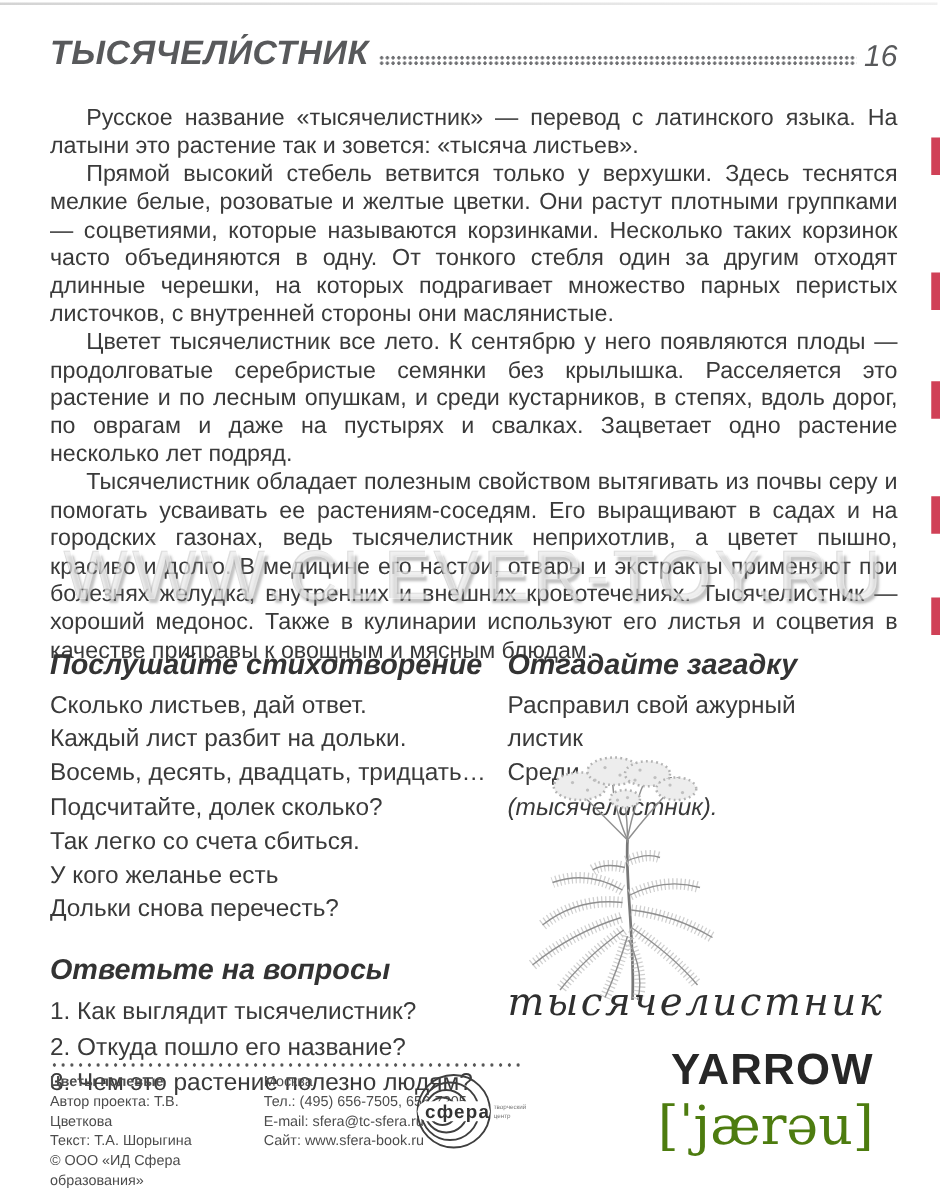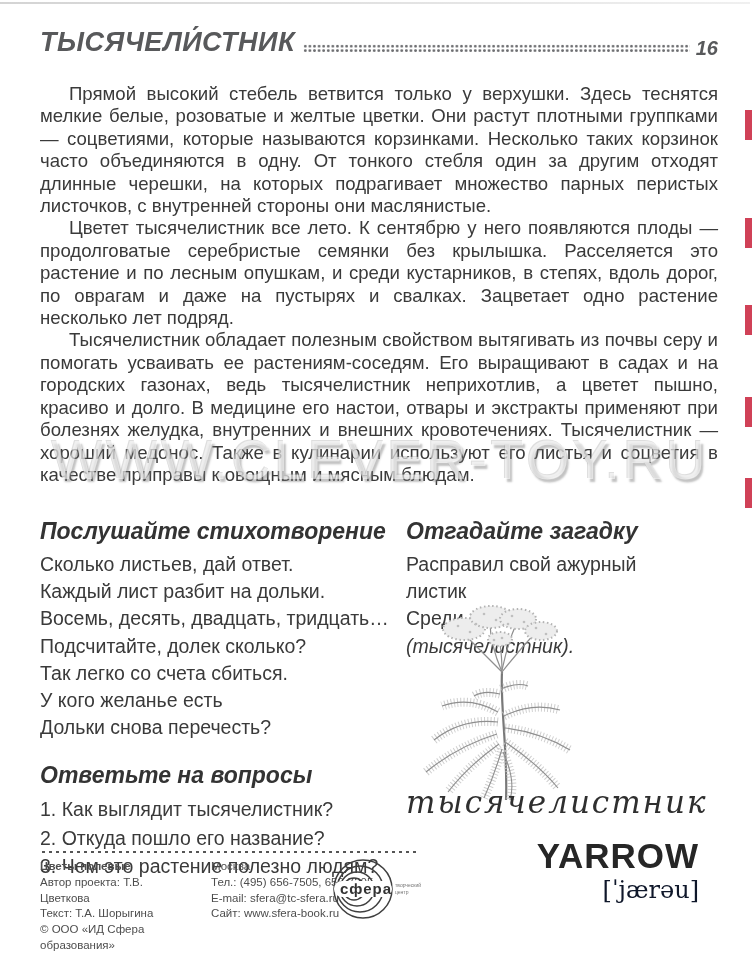--- a/index.html
+++ b/index.html
@@ -18,21 +18,21 @@
     background:linear-gradient(to right,#c9c9c9,#ececec);opacity:.8;}
 
   
   .title-row{position:absolute;top:28px;left:40px;width:678px;
     display:flex;align-items:flex-end;justify-content:flex-end;}
   .page-title{font-size:27px;font-weight:bold;font-style:italic;
     color:var(--title-gray);letter-spacing:.5px;white-space:nowrap;line-height:1.1;}
   .leader{flex:1;height:9px;margin:0 6px 5px 8px;
     background-image:radial-gradient(circle,#6d6e71 1.15px,transparent 1.45px);
     background-size:4.6px 4.4px;background-position:0 0;}
-  .page-num{font-size:20px;font-weight:bold;font-style:italic;
+  .page-num{font-size:24px;font-weight:normal;font-style:italic;
     color:var(--title-gray);line-height:1;margin-bottom:0;}
 
   
   .article{position:absolute;top:83px;left:40px;width:678px;
     font-size:18.6px;line-height:22.4px;text-align:justify;}
   .article p{margin:0;text-indent:29px;}
 
   
   .watermark{position:absolute;top:428px;left:30px;width:700px;
     font-size:55px;font-weight:normal;letter-spacing:3px;text-align:center;
@@ -54,21 +54,21 @@
 
   .plant-wrap{position:absolute;top:76px;left:6px;width:200px;height:206px;}
 
   .handwritten{position:absolute;top:266px;left:0;width:293px;
     font-family:"DejaVu Serif","Liberation Serif",serif;font-style:italic;
     font-size:31px;letter-spacing:2px;color:#2f2f2f;text-align:right;white-space:nowrap;}
   .yarrow{position:absolute;top:318px;left:0;width:293px;
     font-size:35px;font-weight:bold;letter-spacing:1px;color:#262626;text-align:right;}
   .transcription{position:absolute;top:358px;left:0;width:293px;
     font-family:"DejaVu Serif","Liberation Serif",serif;
-    font-size:24px;color:#0f172a;text-align:right;}
+    font-size:43px;color:#4d7c0f;text-align:right;}
 
   
   .footer-dots{position:absolute;top:849px;left:40px;width:380px;height:6px;
     background-image:radial-gradient(circle,#555 1.15px,transparent 1.45px);
     background-size:7px 6px;}
   .footer{position:absolute;top:859px;left:40px;width:380px;
     display:flex;font-size:11.5px;line-height:15.8px;color:#4d4d4d;}
   .footer .col1{width:150px;}
   .footer .col2{margin-left:21px;}
   .footer .series{font-weight:bold;}
@@ -86,20 +86,21 @@
 <div id="page">
   <div class="scan-edge"></div>
 
   <div class="title-row">
     <div class="page-title">ТЫСЯЧЕЛИ́СТНИК</div>
     <div class="leader"></div>
     <div class="page-num">16</div>
   </div>
 
   <div class="article">
+    <p>Русское название «тысячелистник» — перевод с латинского языка. На латыни это растение так и зовется: «тысяча листьев».</p>
     <p>Прямой высокий стебель ветвится только у верхушки. Здесь теснятся мелкие белые, розоватые и желтые цветки. Они растут плотными группками — соцветиями, которые называются корзинками. Несколько таких корзинок часто объединяются в одну. От тонкого стебля один за другим отходят длинные черешки, на которых подрагивает множество парных перистых листочков, с внутренней стороны они маслянистые.</p>
     <p>Цветет тысячелистник все лето. К сентябрю у него появляются плоды — продолговатые серебристые семянки без крылышка. Расселяется это растение и по лесным опушкам, и среди кустарников, в степях, вдоль дорог, по оврагам и даже на пустырях и свалках. Зацветает одно растение несколько лет подряд.</p>
     <p>Тысячелистник обладает полезным свойством вытягивать из почвы серу и помогать усваивать ее растениям-соседям. Его выращивают в садах и на городских газонах, ведь тысячелистник неприхотлив, а цветет пышно, красиво и долго. В медицине его настои, отвары и экстракты применяют при болезнях желудка, внутренних и внешних кровотечениях. Тысячелистник — хороший медонос. Также в кулинарии используют его листья и соцветия в качестве приправы к овощным и мясным блюдам.</p>
   </div>
 
   <div class="watermark">WWW.CLEVER-TOY.RU</div>
 
   <div class="left-col">
     <h2 class="subhead">Послушайте стихотворение</h2>
     <div class="poem-line">Сколько листьев, дай ответ.</div>

